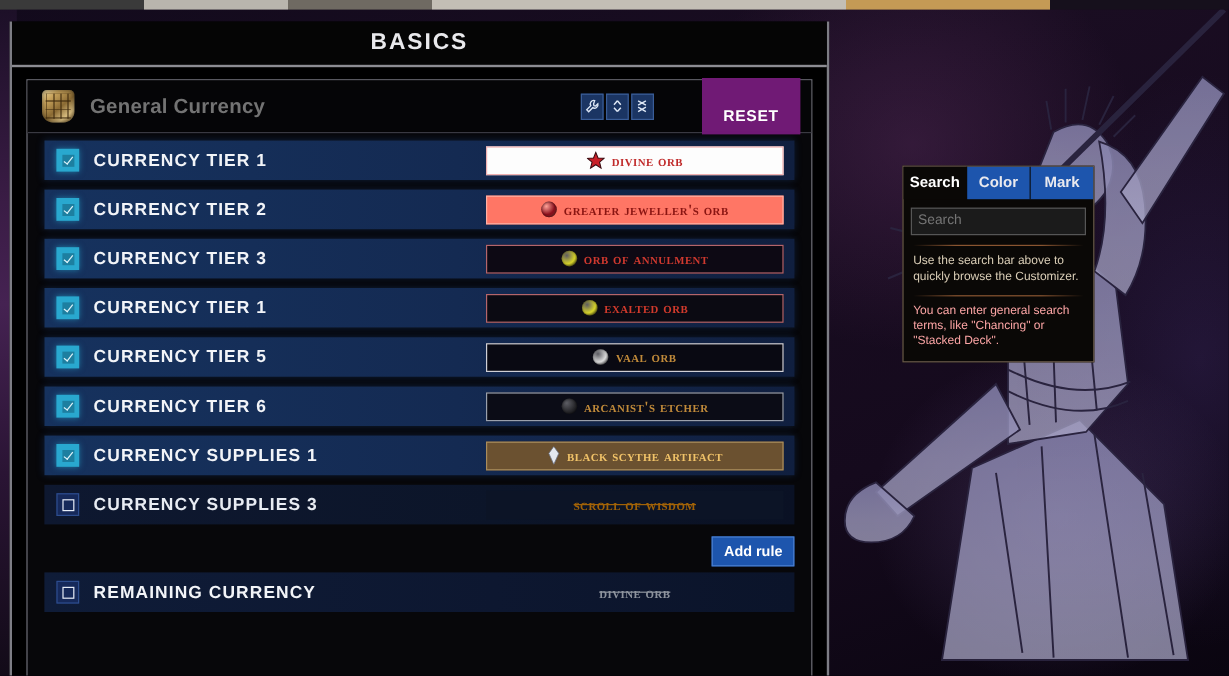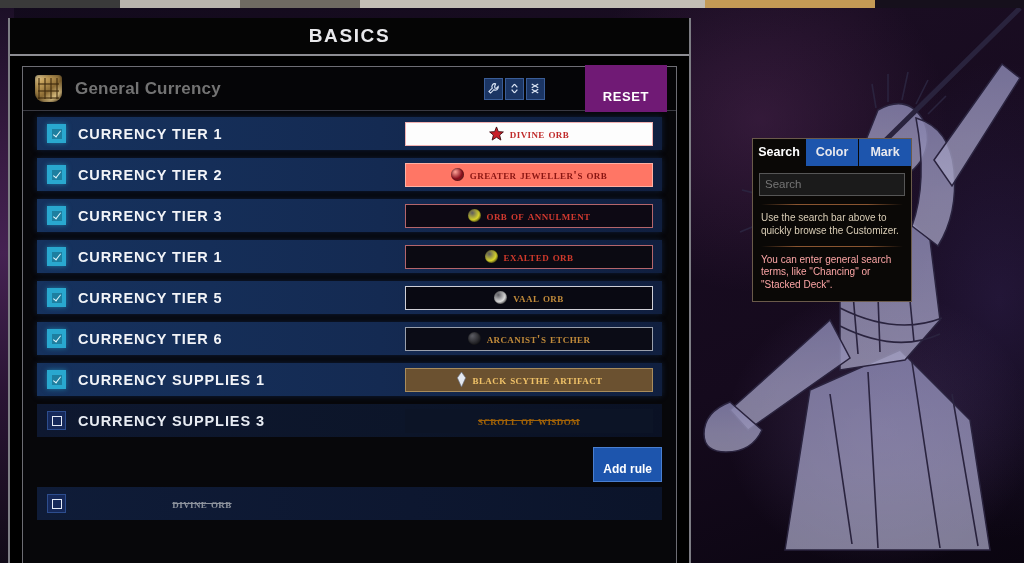--- a/index.html
+++ b/index.html
@@ -230,21 +230,21 @@
   
   .addrule-wrap {
     display: flex; justify-content: flex-end;
     padding: 2px 14px 5px 0;
   }
   .addrule-btn {
     background: #1d55ad;
     border: 1px solid #4a7fd0;
     color: #ffffff;
     font-size: 12px; font-weight: bold;
-    padding: 14px 9px 5px 9px;
+    padding: 4px 9px 5px 9px;
     cursor: pointer;
     font-family: "Liberation Sans", sans-serif;
   }
 
   
   .help-panel {
     position: absolute;
     left: 752px; top: 138px;
     width: 160px;
     z-index: 30;
@@ -478,20 +478,21 @@
 
       <div class="addrule-wrap">
         <button class="addrule-btn">Add rule</button>
       </div>
 
       <div id="remaining-slot">
           <div class="rule-row remaining">
             <div class="chk off">
               <span class="mark"></span>
             </div>
+            <div class="rule-label">REMAINING CURRENCY</div>
             <div class="preview strike" style="background: transparent; border: 1px solid transparent; color: rgb(141, 147, 157);">
               <span class="ptext">Divine Orb</span>
             </div>
           </div>
         </div>
 
     </div>
   </div>
 
   <div class="help-panel">

